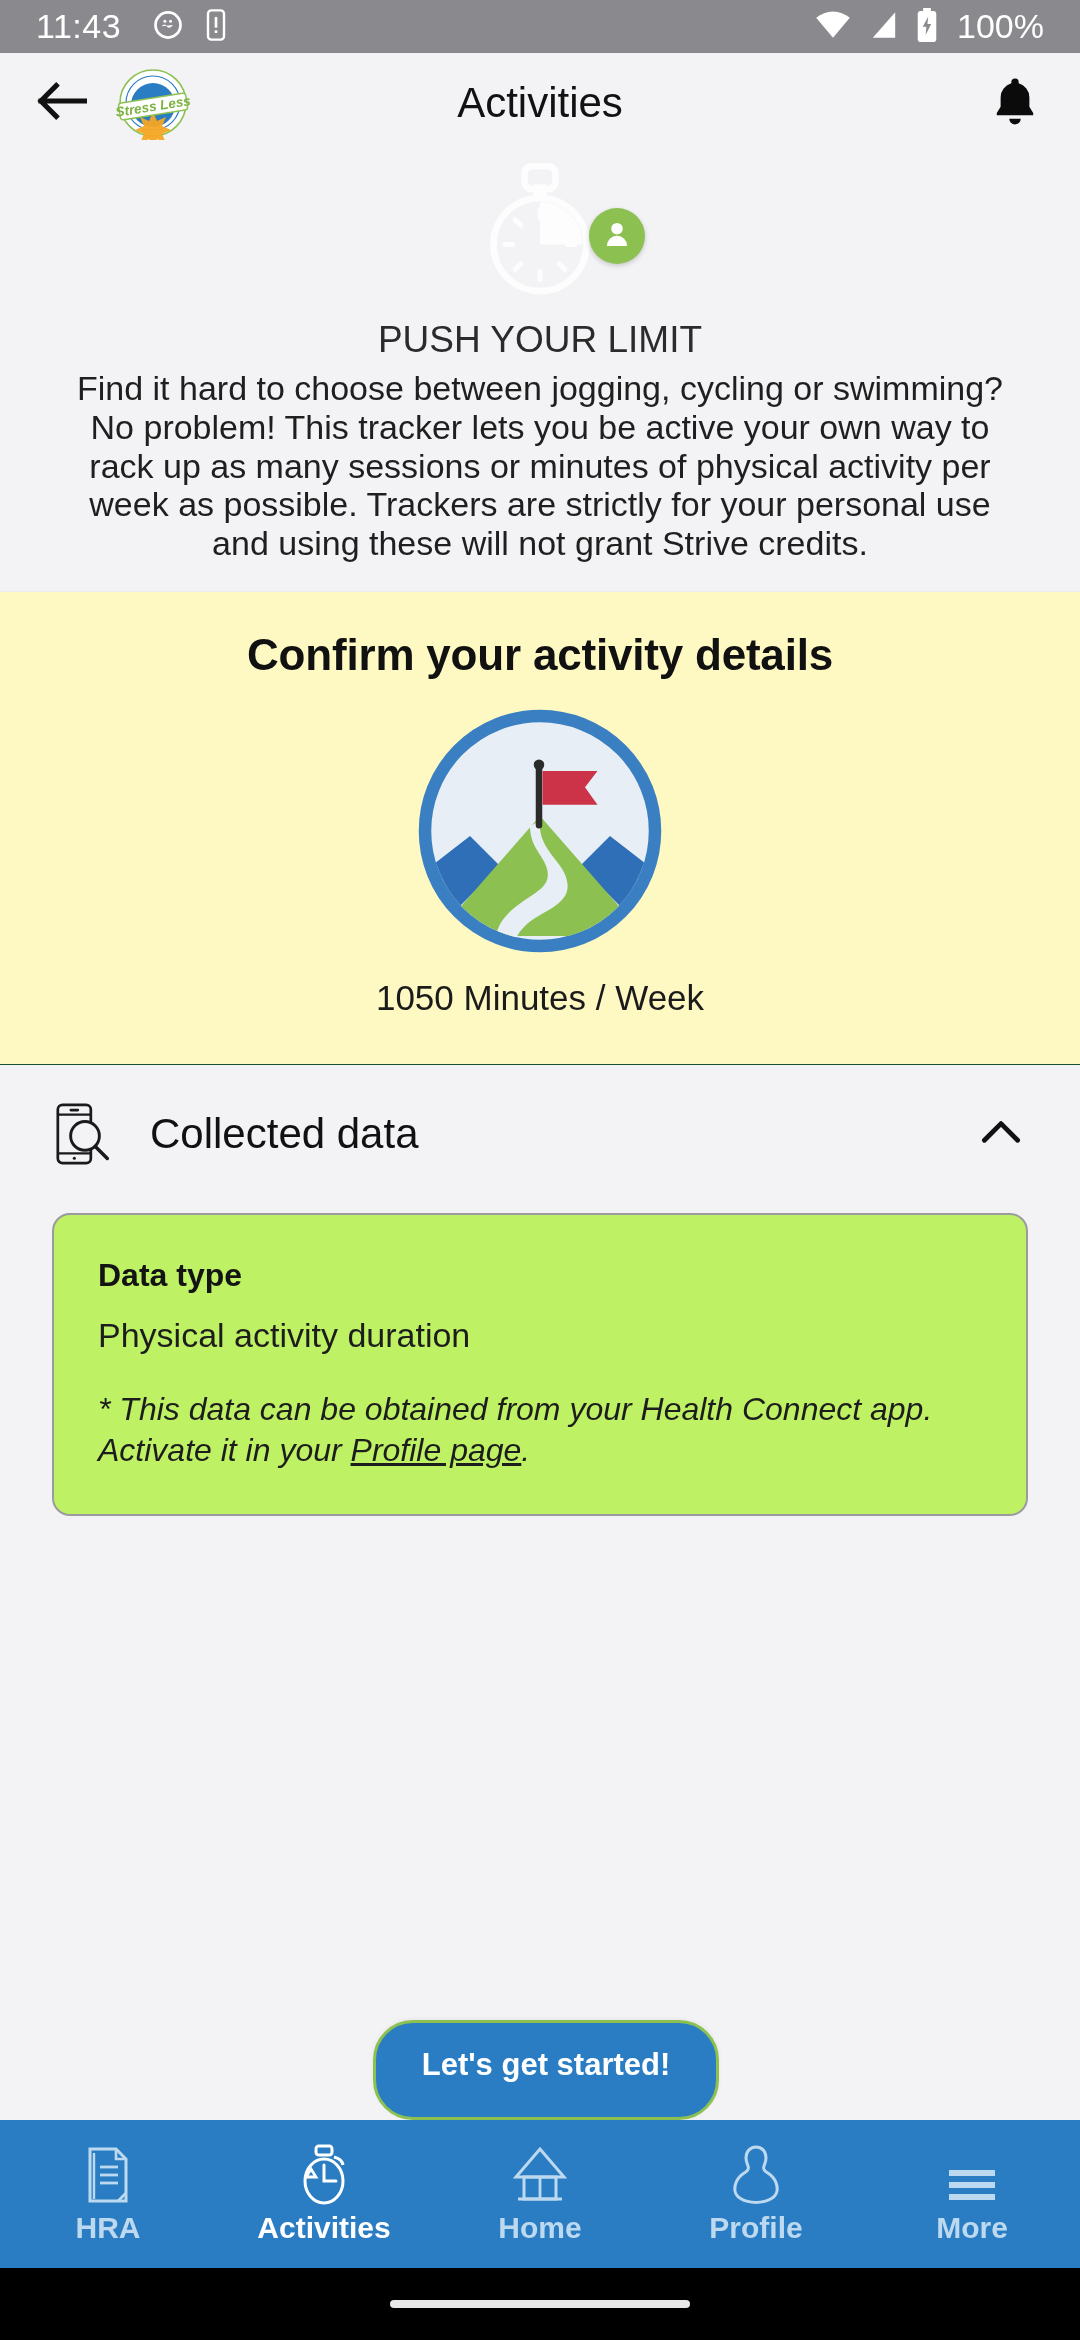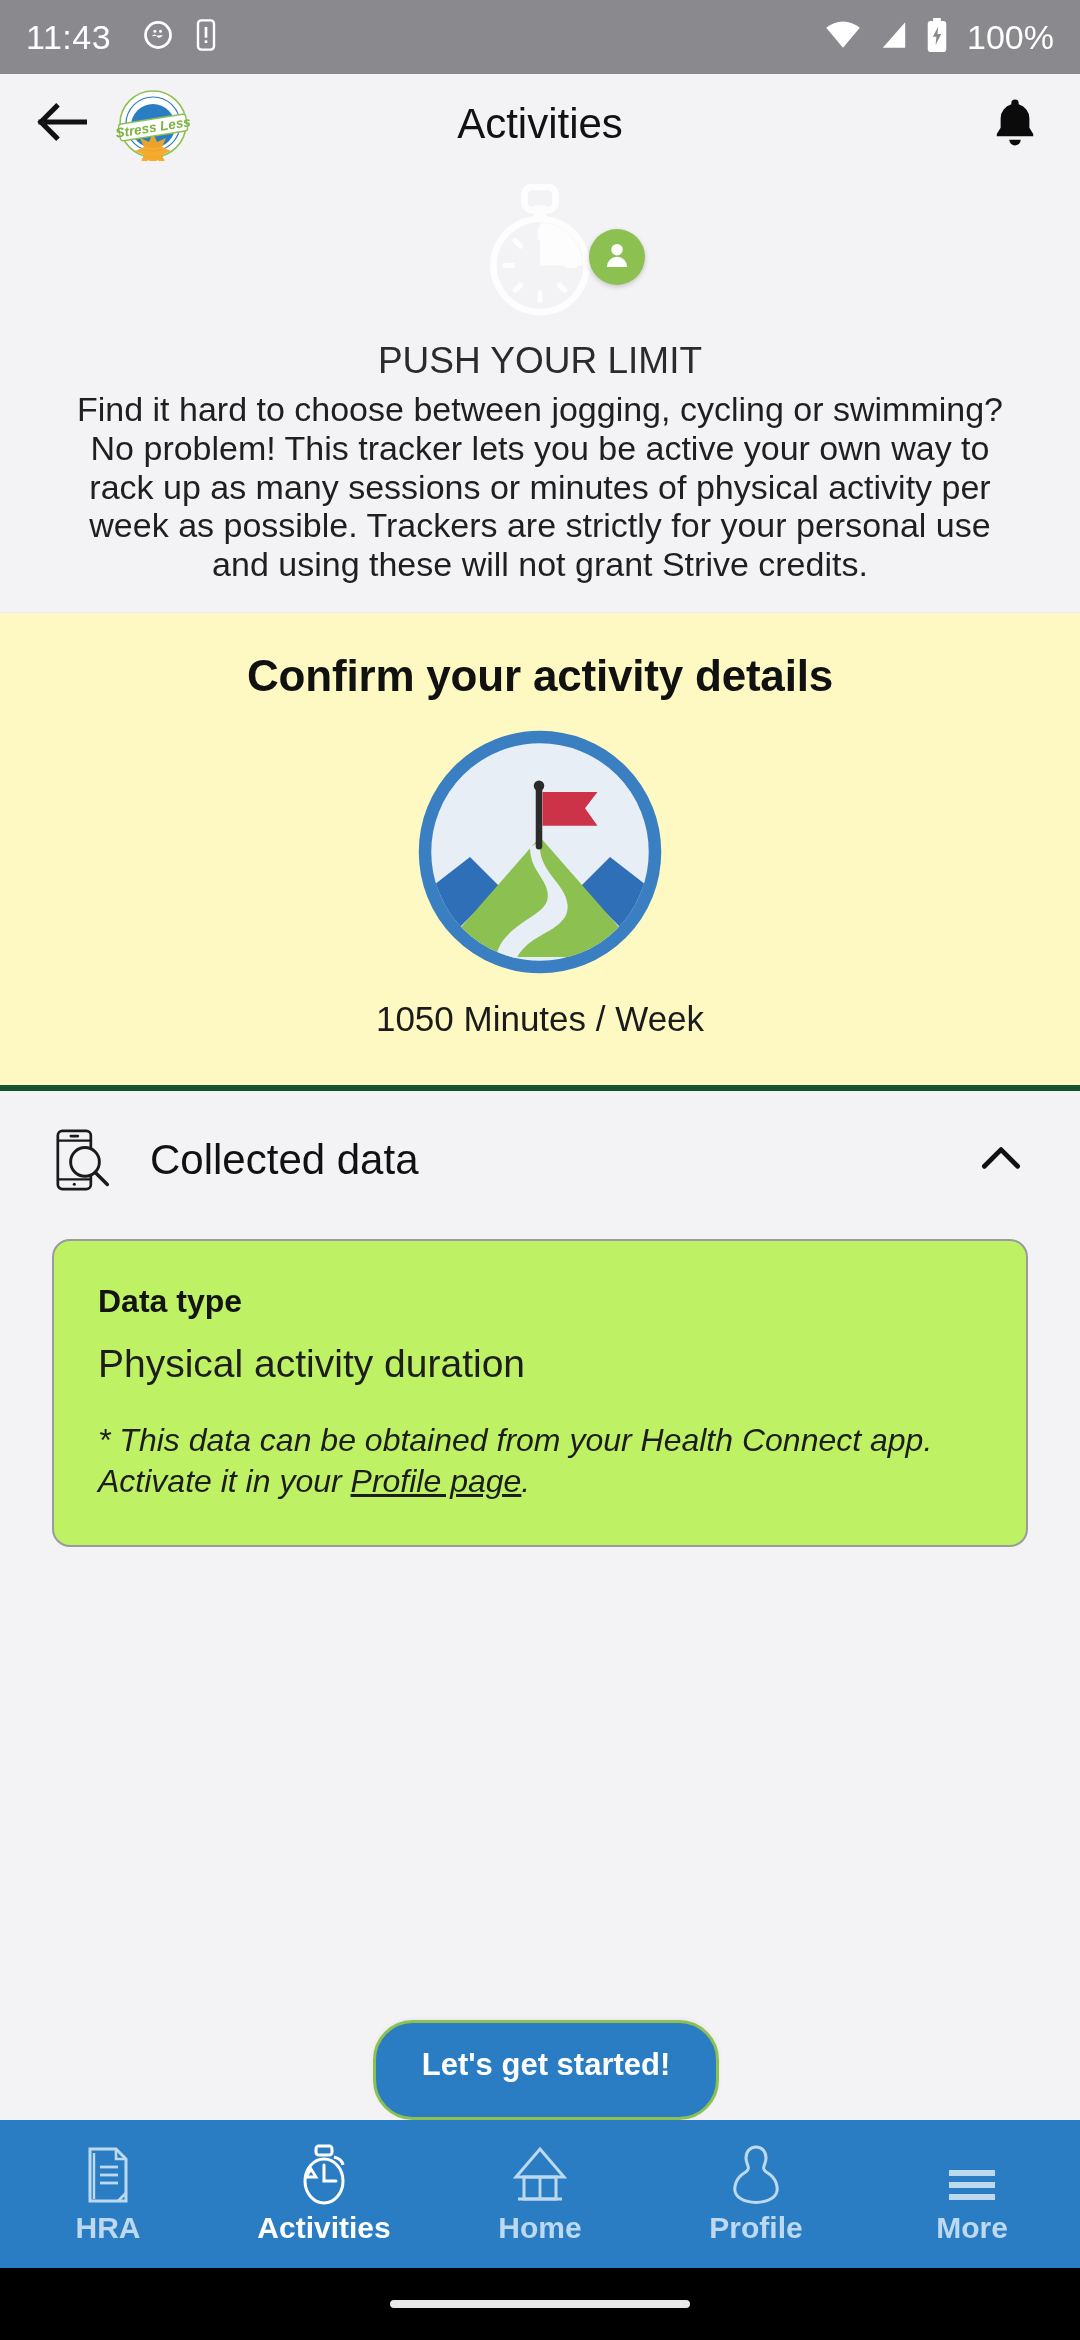--- a/index.html
+++ b/index.html
@@ -6,23 +6,23 @@
   html,body { width:1080px; height:2340px; }
   body {
     font-family:"Liberation Sans", sans-serif;
     background:#f3f2f5;
     overflow:hidden;
     position:relative;
   }
 
   
   .status-bar {
-    height:74px; background:#8a8a8e;
+    height:53px; background:#8a8a8e;
     display:flex; align-items:center;
-    padding:0 26px; color:#fff;
+    padding:0 36px; color:#fff;
   }
   .sb-time { font-size:34px; font-weight:400; letter-spacing:.5px; }
   .sb-left-icons { display:flex; align-items:center; gap:22px; margin-left:32px; }
   .sb-spacer { flex:1; }
   .sb-right { display:flex; align-items:center; gap:14px; }
   .sb-batt-text { font-size:34px; font-weight:400; margin-left:4px; }
 
   
   .hero {
     background:#f3f2f5;
@@ -98,21 +98,21 @@
   .goal-icon { margin:26px auto 0; width:250px; height:250px; display:block; }
   .goal-text {
     margin-top:22px;
     font-size:35px; color:#1b1b1b;
   }
 
   
   .collected {
     background:#f3f2f5;
     padding:36px 0 0;
-    border-top:6px solid #14532d;
+    border-top:1px solid #14532d;
   }
   .collected-head {
     display:flex; align-items:center;
     padding:0 52px;
     cursor:pointer;
   }
   .cd-icon { width:66px; height:66px; flex:0 0 auto; }
   .cd-title {
     margin-left:32px;
     font-size:42px; color:#111; font-weight:400;
@@ -120,21 +120,21 @@
   .cd-chevron { margin-left:auto; width:54px; height:54px; }
 
   .data-card {
     margin:46px 52px 0;
     border:2px solid #9b9b9f;
     border-radius:18px;
     padding:42px 44px 42px;
     background:#bef264;
   }
   .dc-label { font-size:32px; font-weight:700; color:#141414; }
-  .dc-value { font-size:39px; color:#1d1d1d; margin-top:22px; }
+  .dc-value { font-size:34px; color:#1d1d1d; margin-top:22px; }
   .dc-note {
     margin-top:34px;
     font-size:32px; font-style:italic; color:#1d1d1d;
     line-height:1.3;
   }
   .dc-note a { color:inherit; text-decoration:underline; }
 
   
   .cta-wrap {
     position:absolute;

